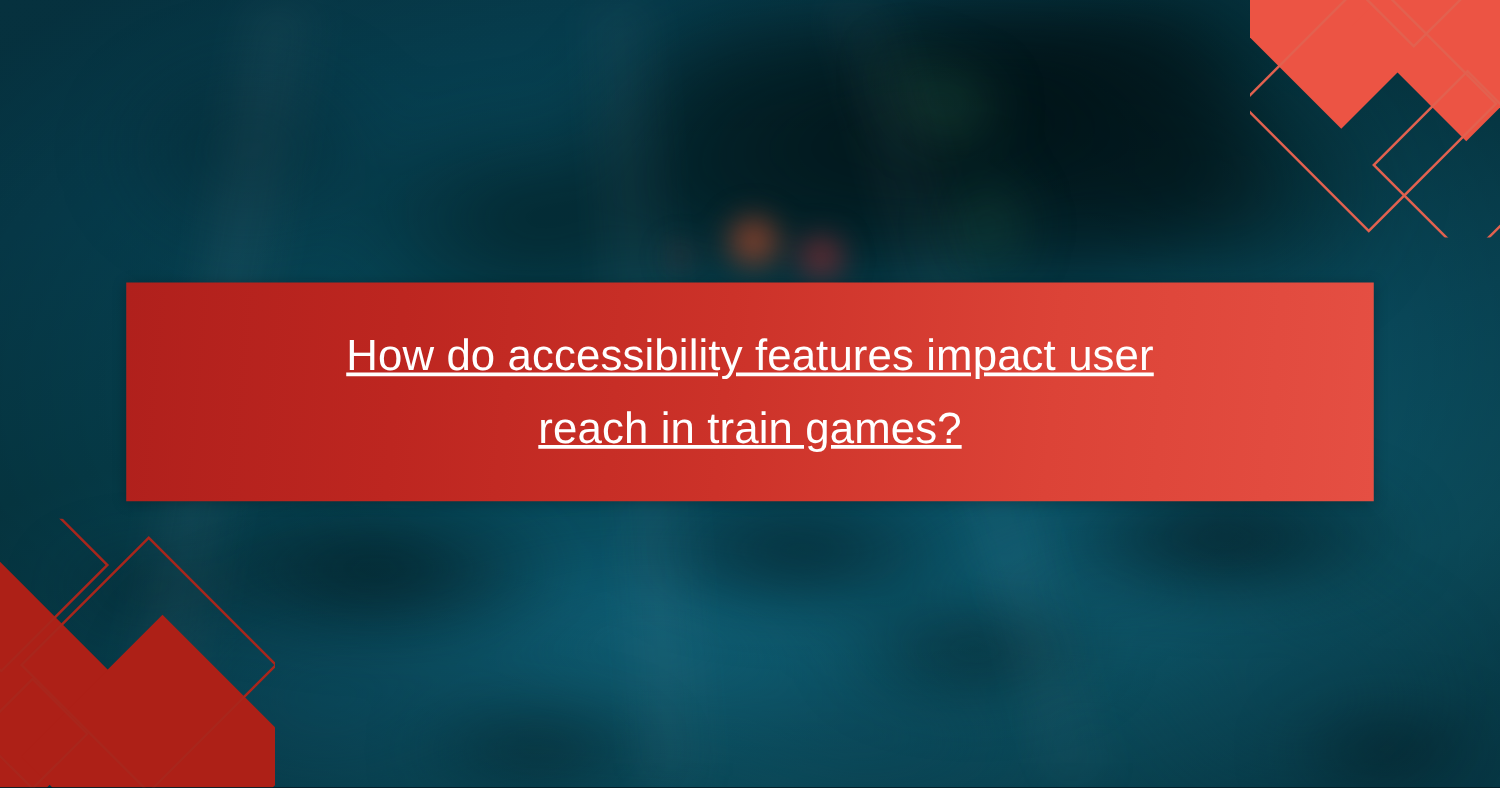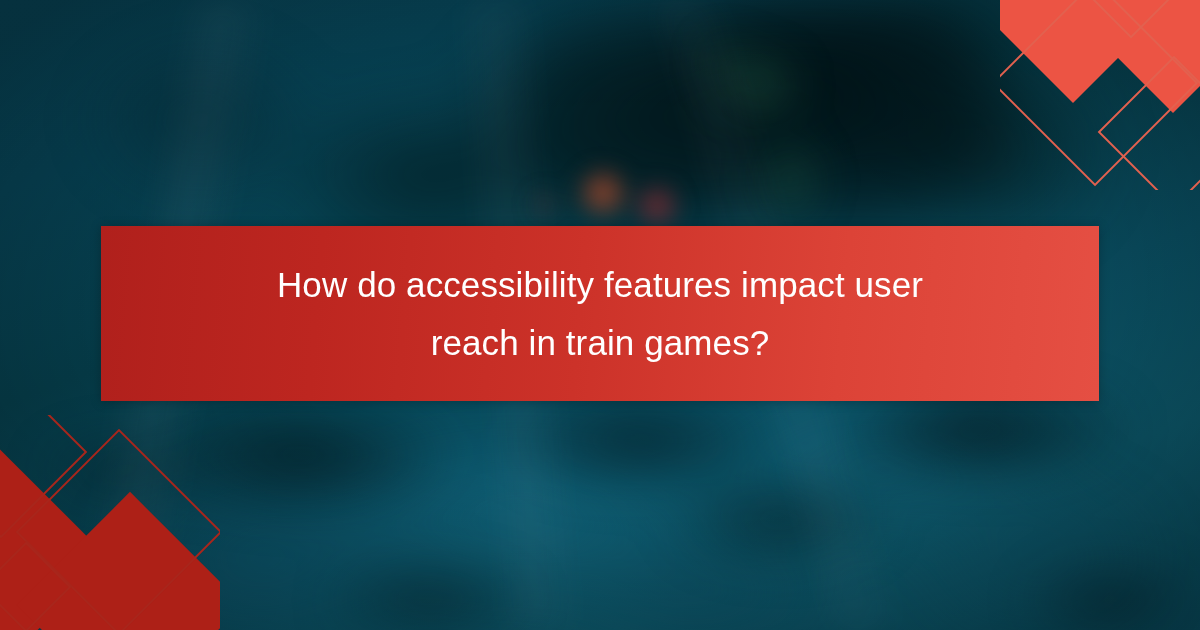--- a/index.html
+++ b/index.html
@@ -128,20 +128,21 @@
   #headline {
     margin: 0;
     padding: 0 56px;
     color: #ffffff;
     font-size: 35px;
     font-weight: 400;
     line-height: 1.63;
     text-align: center;
     letter-spacing: .1px;
     max-width: 720px;
+    text-decoration: underline;
   }
 </style>
 </head>
 <body>
 
 <div id="card">
 
   <div class="bg-layer bg-base"></div>
   <div class="bg-layer bg-dark-mass"></div>
   <div class="bg-layer bg-green"></div>

